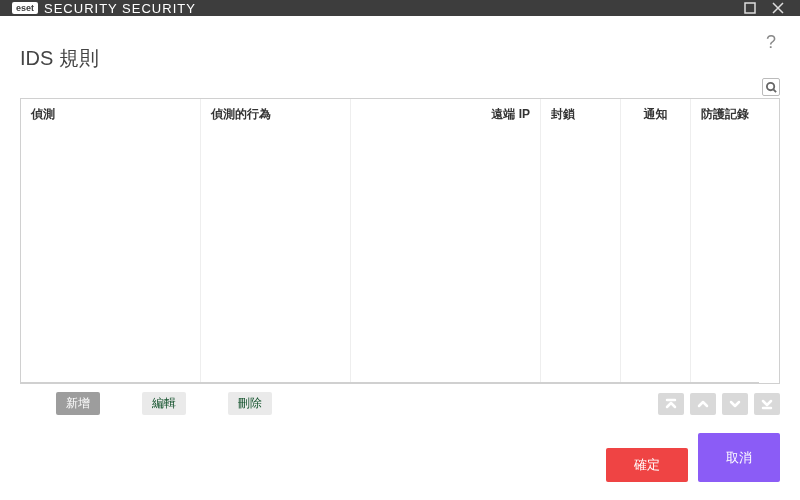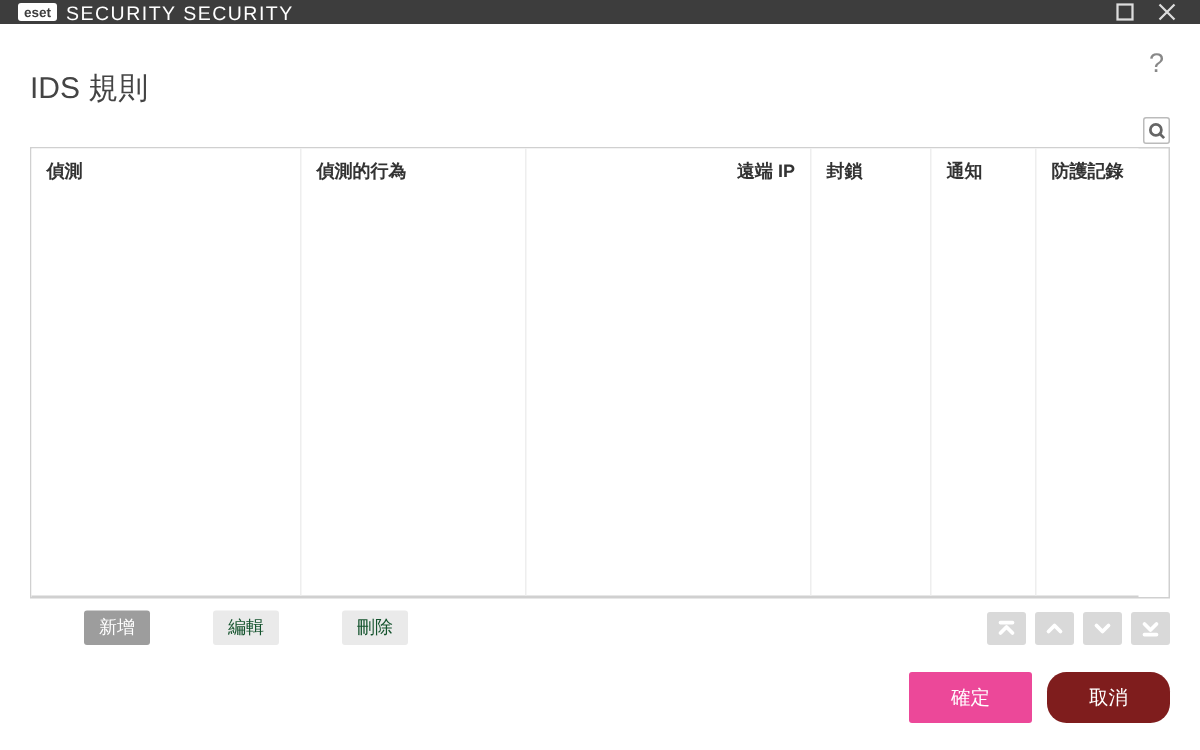--- a/index.html
+++ b/index.html
@@ -15,33 +15,33 @@
 .page-title { font-size: 20px; color: #444; font-weight: normal; margin-top: 17px; }
 .help-icon { margin-left: auto; color: #888; font-size: 18px; cursor: pointer; padding: 4px; }
 .description { font-size: 13px; color: #444; line-height: 1.6; margin-top: 10px; }
 .search-row { display: flex; justify-content: flex-end; margin-top: 6px; }
 .search-btn { width: 18px; height: 18px; border: 1px solid #bbb; border-radius: 2px; display: flex; align-items: center; justify-content: center; cursor: pointer; background: #fff; }
 .search-btn svg { width: 11px; height: 11px; stroke: #666; fill: none; stroke-width: 2; }
 .table-wrap { border: 1px solid #d0d0d0; margin-top: 2px; flex: 1; min-height: 0; display: flex; flex-direction: row; background: #fff; }
 .thead { display: flex; border-bottom: 1px solid #d0d0d0; background: #fff; }
 .th { font-size: 12px; color: #333; font-weight: bold; padding: 7px 10px; border-right: 1px solid #eee; }
 .th:last-child { border-right: none; }
-.col0 { width: 180px; } .col1 { width: 150px; } .col2 { width: 190px; text-align: right; } .col3 { width: 80px; } .col4 { width: 70px; } .col5 { flex: 1; }
+.col0 { width: 180px; } .col1 { width: 150px; } .col2 { width: 190px; text-align: right; } .col3 { width: 80px; } .col4 { width: 70px; text-align: center; } .col5 { flex: 1; }
 .tbody { flex: 1; }
 .action-row { display: flex; align-items: center; margin-top: 8px; gap: 6px; }
 .small-btn { font-size: 12px; padding: 3px 10px; border-radius: 2px; border: none; cursor: pointer; margin-left: 36px; }
 .small-btn.primary { background: #9d9d9d; color: #fff; }
 .small-btn.disabled { background: #eaeaea; color: #14532d; cursor: default; }
 .action-spacer { flex: 1; }
 .arrow-btn { width: 26px; height: 22px; background: #d9d9d9; border: none; border-radius: 2px; display: flex; align-items: center; justify-content: center; cursor: default; }
 .arrow-btn svg { width: 12px; height: 12px; stroke: #fff; fill: none; stroke-width: 2.5; stroke-linecap: round; stroke-linejoin: round; }
 .footer { padding: 18px 20px; display: flex; justify-content: flex-end; gap: 10px; }
 .main-btn { font-size: 13px; padding: 8px 28px; border: none; border-radius: 2px; cursor: pointer; }
-.main-btn.ok { background: #ec4899; color: #fff; }
-.main-btn.cancel { background: #7f1d1d; color: #fff; border-radius: 13px; }
+.main-btn.ok { background: #ef4444; color: #fff; margin-top: 15px; }
+.main-btn.cancel { background: #8b5cf6; color: #fff; }
 </style>
 </head>
 <body>
 
 <div class="titlebar">
   <div class="brand">
     <span class="brand-badge">eset</span>
     <span>SECURITY SECURITY</span>
   </div>
   <div class="titlebar-spacer"></div>

